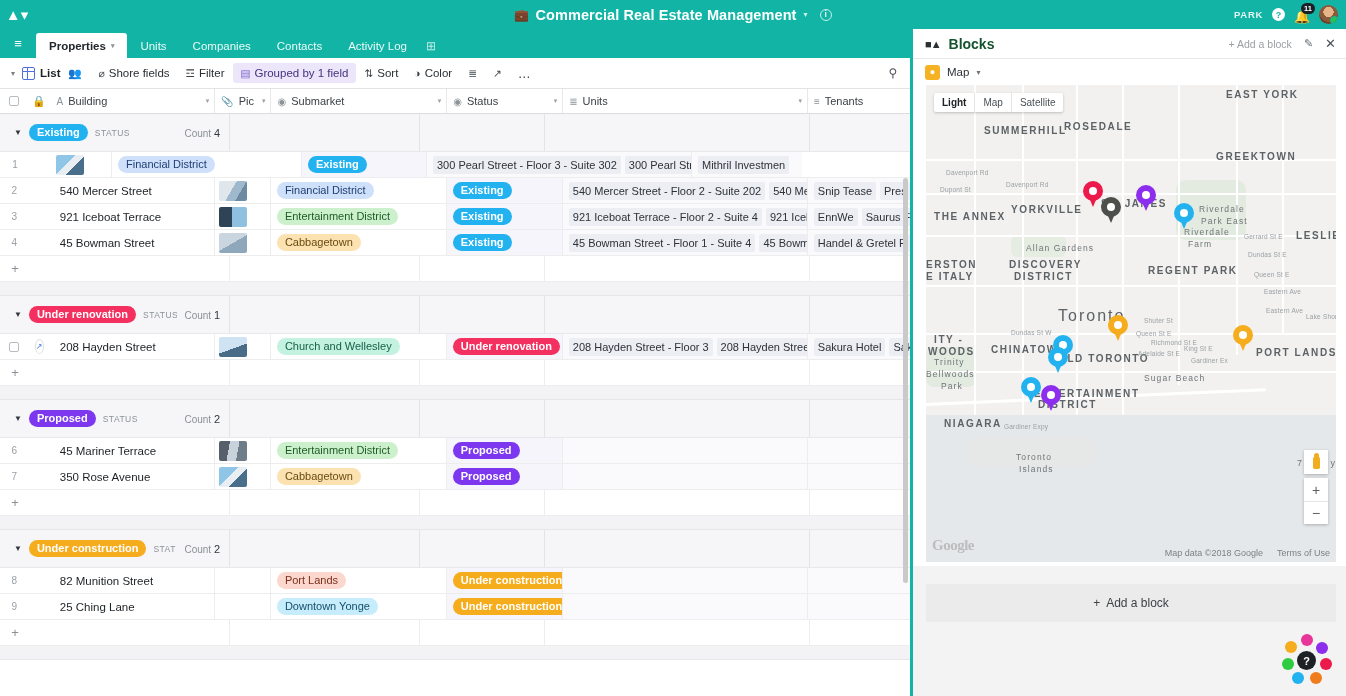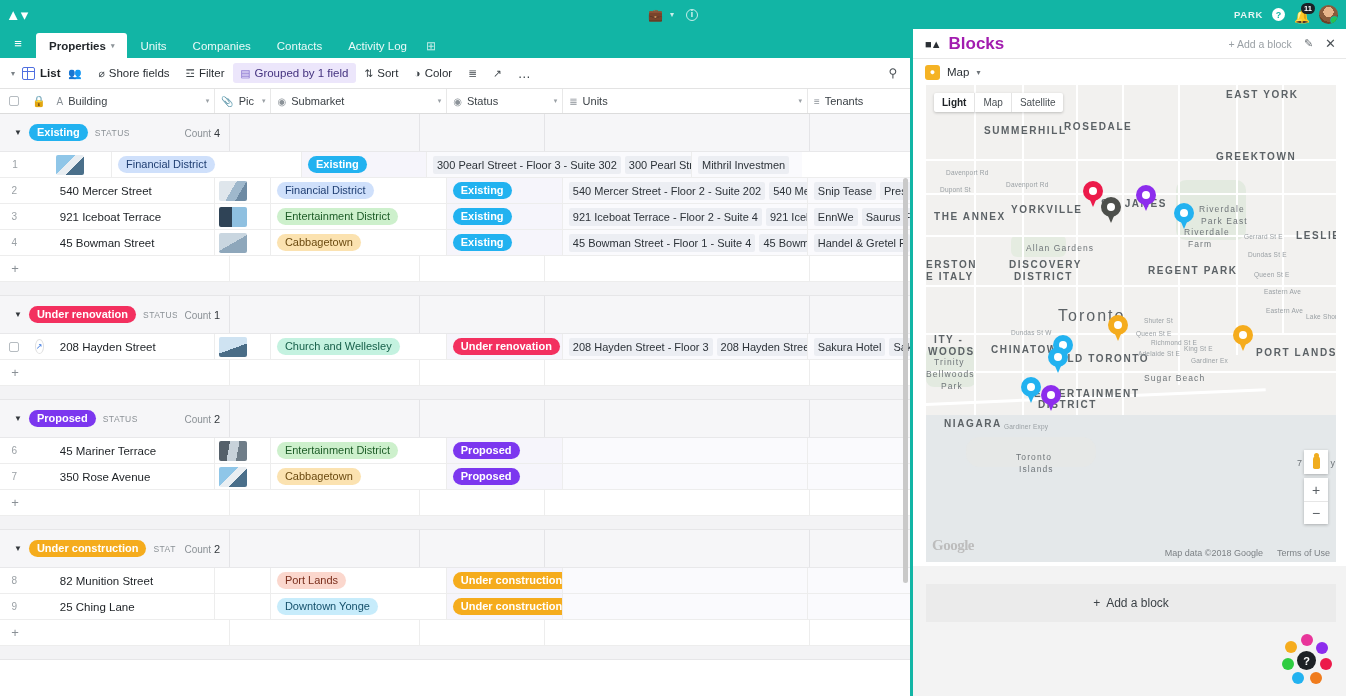--- a/index.html
+++ b/index.html
@@ -246,21 +246,21 @@
   
   .blocks {
     position: absolute; left: 910px; top: 29px; width: 436px; height: 667px;
     background: #f3f3f3; border-left: 3px solid #12b5a5;
   }
   .blocks-head {
     height: 30px; background: #fff; display: flex; align-items: center; padding: 0 10px 0 12px;
     border-bottom: 1px solid #e8e8e8;
   }
   .blocks-ic { color: #2b3035; font-size: 11px; margin-right: 8px; letter-spacing:-1px;}
-  .blocks-title { font-size: 17px; font-weight: bold; color: #a21caf; }
+  .blocks-title { font-size: 14px; font-weight: bold; color: #14532d; }
   .blocks-head-right { margin-left: auto; display: flex; align-items: center; gap: 12px; }
   .addblock-link { font-size: 10.5px; color: #9aa0a5; }
   .pencil-ic { color: #6d7378; font-size: 11px; transform: rotate(0deg); }
   .close-ic { color: #4a5055; font-size: 13px; }
 
   .block-card {
     position: absolute; left: 0; top: 30px; width: 433px; height: 507px; background: #fff;
   }
   .block-card-head { height: 26px; display: flex; align-items: center; padding: 0 12px; gap: 7px; }
   .map-badge {
@@ -350,20 +350,21 @@
 <body>
 
 <div id="app">
 
   <div class="topbar">
     <div class="topbar-logo">
       <span class="logo-glyph">▲▾</span>
     </div>
     <div class="topbar-center">
       <span class="base-icon">💼</span>
+      <span class="base-title">Commercial Real Estate Management</span>
       <span class="caret-sm">▾</span>
       <span class="info-ic">i</span>
     </div>
     <div class="topbar-right">
       <span class="help-txt">PARK</span>
       <span class="help-circ">?</span>
       <span class="bell-wrap">
         <span class="bell">🔔</span>
         <span class="bell-badge">11</span>
       </span>

